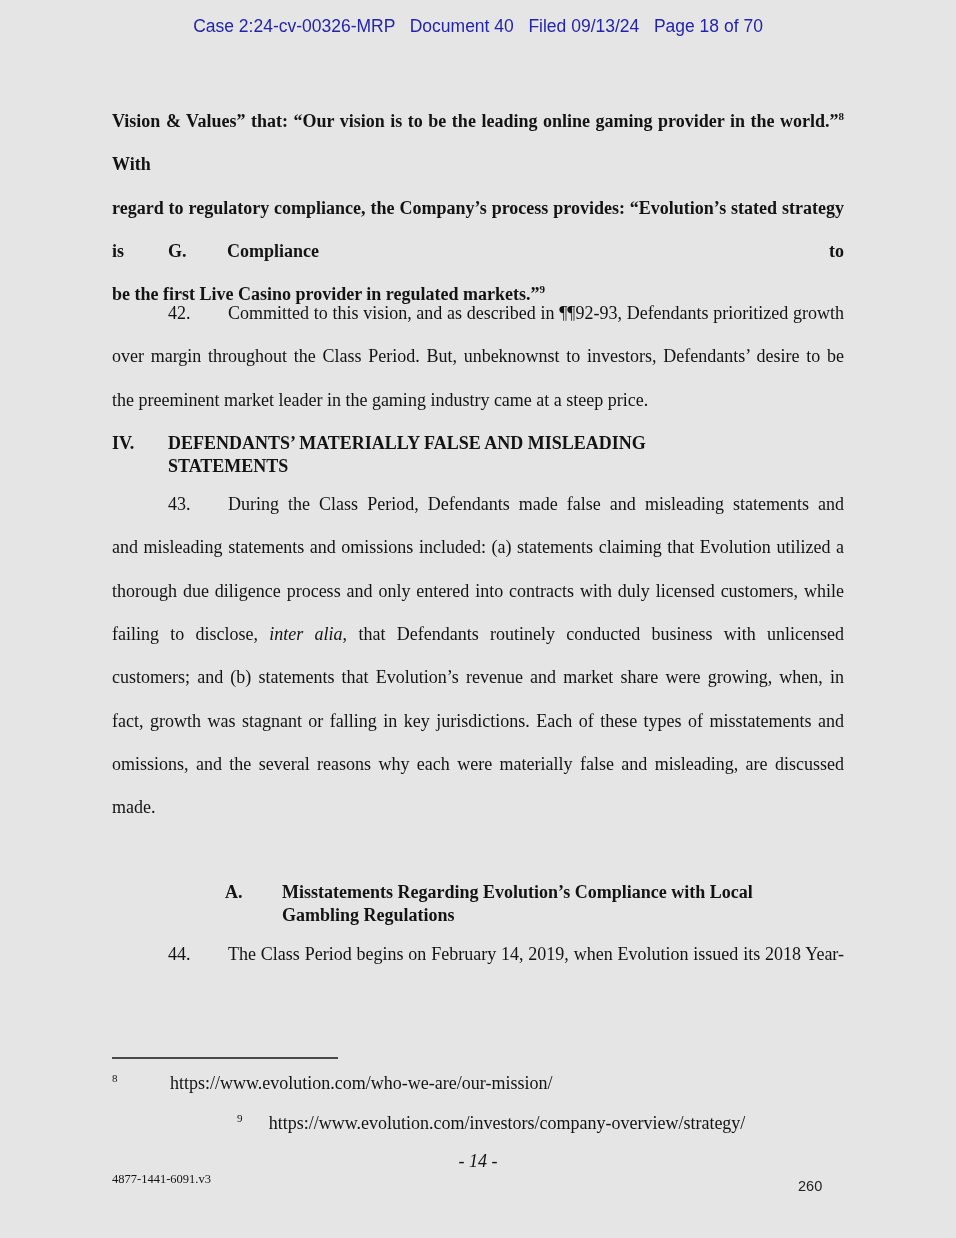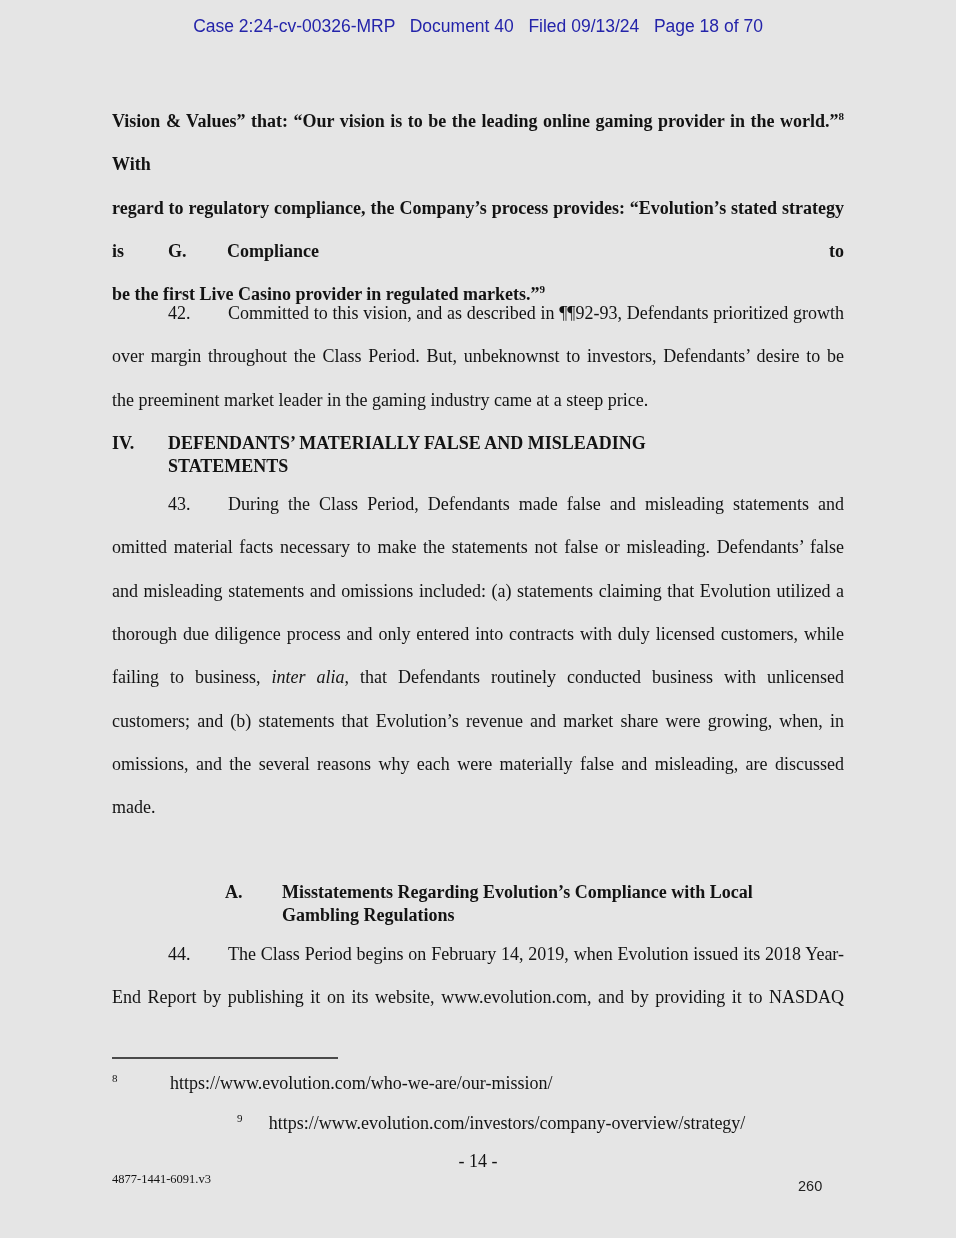--- a/index.html
+++ b/index.html
@@ -40,21 +40,21 @@
   #para-44{top:933px;}
 
   
   #footnote-rule{position:absolute;top:1057px;left:112px;width:226px;height:2px;background:#4a4a4a;}
   .footnote{position:absolute;left:112px;width:732px;font-size:18px;line-height:24px;}
   .fnum{display:inline-block;width:58px;}
   #fn-8{top:1071px;}
   #fn-9{top:1111px;text-align:center;}
 
   
-  #page-number{position:absolute;top:1151px;left:0;width:956px;text-align:center;font-size:18px;}
+  #page-number{position:absolute;top:1151px;left:0;width:956px;text-align:center;font-size:18px;font-style:italic;}
   #doc-id{position:absolute;top:1172px;left:112px;font-size:12.5px;}
   #page-stamp{position:absolute;top:1178px;left:798px;font-family:"Liberation Sans",sans-serif;
               font-size:14.5px;color:#222222;}
 </style>
 </head>
 <body>
 
 <div id="page">
   <div id="ecf-header">Case 2:24-cv-00326-MRP   Document 40   Filed 09/13/24   Page 18 of 70</div>
 
@@ -77,38 +77,37 @@
       </div>
       <div class="heading h-0" id="heading-iv">
         <span class="hnum">IV.</span>
         <div class="htext">
           <div>DEFENDANTS’ MATERIALLY FALSE AND MISLEADING</div>
           <div>STATEMENTS</div>
         </div>
       </div>
       <div class="para" id="para-43">
         <div class="line jl fl-indent"><span class="pnum">43.</span><span>During the Class Period, Defendants made false and misleading statements and</span></div>
-        <div class="line jl"><span>omitted material facts necessary to make the statements not false or misleading.  Defendants’ false</span></div>
         <div class="line jl"><span>and misleading statements and omissions included: (a) statements claiming that Evolution utilized a</span></div>
         <div class="line jl"><span>thorough due diligence process and only entered into contracts with duly licensed customers, while</span></div>
-        <div class="line jl"><span>failing to business, </span><span class="it">inter alia</span><span>, that Defendants routinely conducted business with unlicensed</span></div>
+        <div class="line jl"><span>failing to disclose, </span><span class="it">inter alia</span><span>, that Defendants routinely conducted business with unlicensed</span></div>
         <div class="line jl"><span>customers; and (b) statements that Evolution’s revenue and market share were growing, when, in</span></div>
+        <div class="line jl"><span>fact, growth was stagnant or falling in key jurisdictions.  Each of these types of misstatements and</span></div>
         <div class="line jl"><span>omissions, and the several reasons why each were materially false and misleading, are discussed</span></div>
         <div class="line ll"><span>made.</span></div>
       </div>
       <div class="heading h-2" id="heading-a">
         <span class="hnum">A.</span>
         <div class="htext">
           <div>Misstatements Regarding Evolution’s Compliance with Local</div>
           <div>Gambling Regulations</div>
         </div>
       </div>
       <div class="para" id="para-44">
         <div class="line jl fl-indent"><span class="pnum">44.</span><span>The Class Period begins on February 14, 2019, when Evolution issued its 2018 Year-</span></div>
-        <div class="line jl"><span>End Report by publishing it on its website, www.evolution.com, and by providing it to NASDAQ</span></div>
       </div>
     </div>
 
   <div id="footnote-rule"></div>
   <div id="footnotes">
       <div class="footnote" id="fn-8"><span class="fnum"><span class="sup">8</span></span><span>https://www.evolution.com/who-we-are/our-mission/</span></div>
       <div class="footnote" id="fn-9"><span class="fnum"><span class="sup">9</span></span><span>https://www.evolution.com/investors/company-overview/strategy/</span></div>
     </div>
 
   <div id="page-number">- 14 -</div>

